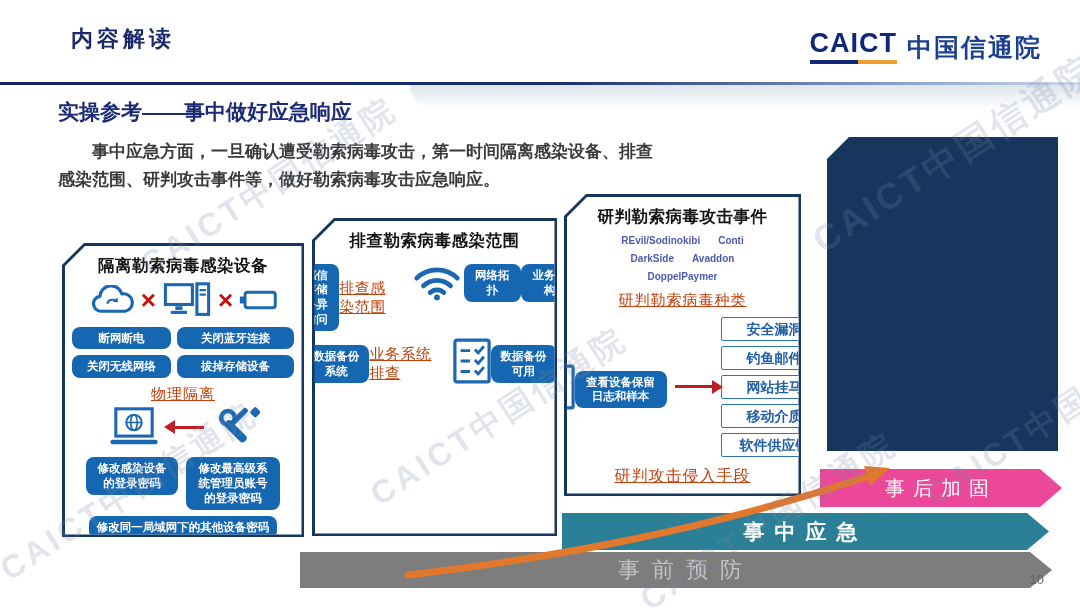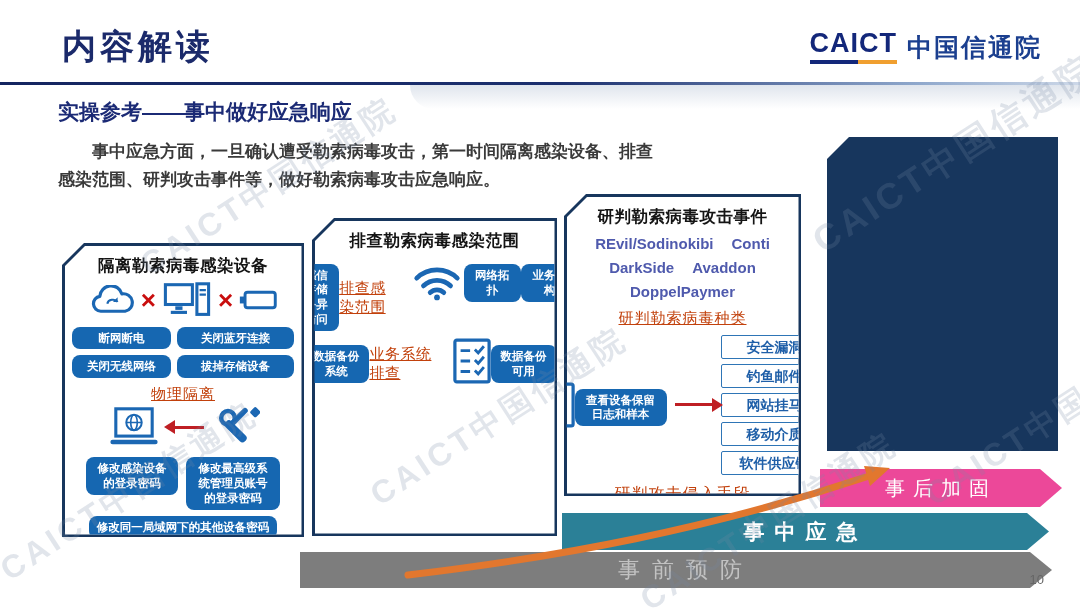--- a/index.html
+++ b/index.html
@@ -1,19 +1,19 @@
 <!DOCTYPE html>
 <html><head>
 <meta charset="utf-8">
 <style>
   html,body{margin:0;padding:0;background:#e8e8e8;}
   .slide{position:relative;width:1080px;height:608px;background:#ffffff;overflow:hidden;
          font-family:"Liberation Sans",sans-serif;-webkit-font-smoothing:antialiased;}
   
-  .page-title{position:absolute;left:62px;top:24px;font-size:34px;font-weight:800;
+  .page-title{position:absolute;left:71px;top:24px;font-size:22px;font-weight:800;
               color:#1b2a6b;letter-spacing:4px;}
   .header-rule{position:absolute;left:0;top:82px;width:1080px;height:3px;
                background:linear-gradient(90deg,#142560 0%,#1b2f6e 52%,#8fa8cc 85%,#cdd8e8 100%);}
   .header-band{position:absolute;left:410px;top:85px;width:670px;height:24px;
                background:linear-gradient(180deg,rgba(176,190,210,.40),rgba(255,255,255,0));
                border-radius:0 0 0 70px;}
   .logo{position:absolute;right:38px;top:30px;display:flex;align-items:center;gap:10px;}
   .logo-acronym-wrap{display:flex;flex-direction:column;align-items:stretch;}
   .logo-acronym{font-size:27px;font-weight:800;color:#13277a;letter-spacing:1px;line-height:1;}
   .logo-underline{height:4px;margin-top:3px;
@@ -59,21 +59,21 @@
   .pw-wide{margin-top:6px;}
   .label-pw{font-size:17px;margin-top:5px;letter-spacing:2px;}
   
   .sec{display:flex;justify-content:center;align-items:flex-start;gap:20px;margin-top:7px;}
   .col{display:flex;flex-direction:row;align-items:center;}
   .col .tag{margin-top:5px;}
   .col .plabel{margin-top:6px;letter-spacing:.5px;}
   .leak-tag{width:92px;}
   
   .fam-row{display:flex;justify-content:center;gap:18px;margin-top:7px;
-           font-size:15px;font-weight:700;color:#4f5aad;}
+           font-size:10px;font-weight:700;color:#4f5aad;}
   .p3 .plabel{margin-top:9px;}
   .vector-area{display:flex;align-items:center;gap:8px;margin-top:7px;}
   .vector-stack{display:flex;flex-direction:column;gap:5px;}
   .vector-stack .oitem{width:108px;}
   .log-tag{width:92px;margin-top:5px;}
   .p3 .harrow{width:38px;}
   .vec-label{font-size:16px;margin-top:8px;}
   
   .p4-inner{position:relative;display:block;}
   .p4-title{position:absolute;top:9px;width:100%;text-align:center;}

